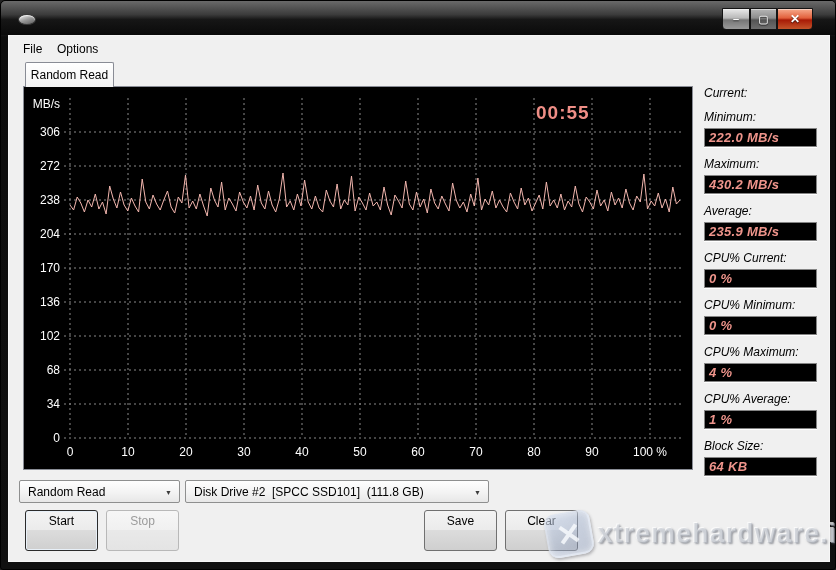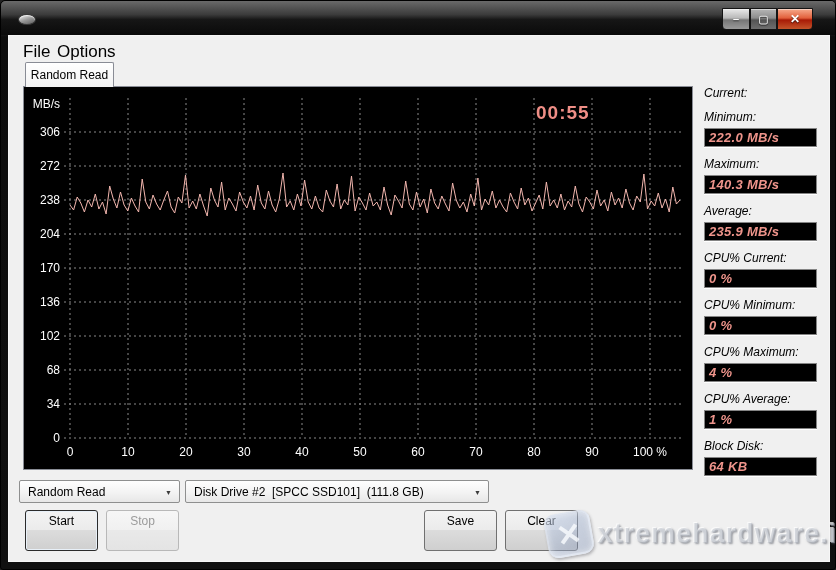--- a/index.html
+++ b/index.html
@@ -24,21 +24,21 @@
   #btn-min { left:721px; width:28px; border-radius:0 0 0 4px;
     background:linear-gradient(180deg,#e9e9e9,#b9b9b9 45%,#767676 55%,#9a9a9a); }
   #btn-max { left:749px; width:27px;
     background:linear-gradient(180deg,#b6b6b6,#8d8d8d 45%,#545454 55%,#6e6e6e); color:#ddd; }
   #btn-close { left:776px; width:36px; border-radius:0 0 4px 0;
     background:linear-gradient(180deg,#f6ab8d,#e2603c 45%,#a81b06 55%,#c4542a); font-size:12px; }
   
   #client { position:absolute; left:7px; top:34px; width:822px; height:527px; background:#f0f0f0;
     box-shadow:inset 0 0 0 1px rgba(255,255,255,.4); }
   
-  .menu-item { position:absolute; top:5px; font-size:17px; color:#000; padding:2px 5px; cursor:default; }
+  .menu-item { position:absolute; top:5px; font-size:12px; color:#000; padding:2px 5px; cursor:default; }
   #menu-file { left:10px; } #menu-options { left:44px; }
   
   #tab-random-read { position:absolute; left:17px; top:27px; width:89px; height:25px;
     background:linear-gradient(180deg,#ffffff,#f2f2f2); border:1px solid #898c95; border-bottom:none;
     border-radius:2px 2px 0 0; font-size:12px; text-align:center; line-height:24px; z-index:3; }
   
   #chart-panel { position:absolute; left:15px; top:51px; width:670px; height:384px;
     background:#000; border:1px solid #898c95; z-index:2; }
   #chart-svg { position:absolute; left:0; top:0; }
   
@@ -148,21 +148,21 @@
     <div id="stats">
       <div class="stat-group">
         <div class="stat-label">Current:</div>
       </div>
       <div class="stat-group">
         <div class="stat-label">Minimum:</div>
         <div class="stat-value">222.0 MB/s</div>
       </div>
       <div class="stat-group">
         <div class="stat-label">Maximum:</div>
-        <div class="stat-value">140.3 MB/s</div>
+        <div class="stat-value">430.2 MB/s</div>
       </div>
       <div class="stat-group">
         <div class="stat-label">Average:</div>
         <div class="stat-value">235.9 MB/s</div>
       </div>
       <div class="stat-group stat-gap">
         <div class="stat-label">CPU% Current:</div>
         <div class="stat-value">0 %</div>
       </div>
       <div class="stat-group">
@@ -171,21 +171,21 @@
       </div>
       <div class="stat-group">
         <div class="stat-label">CPU% Maximum:</div>
         <div class="stat-value">4 %</div>
       </div>
       <div class="stat-group">
         <div class="stat-label">CPU% Average:</div>
         <div class="stat-value">1 %</div>
       </div>
       <div class="stat-group">
-        <div class="stat-label">Block Disk:</div>
+        <div class="stat-label">Block Size:</div>
         <div class="stat-value">64 KB</div>
       </div>
     </div>
 
     <div id="combo-benchmark" class="combo">
       <span>Random Read</span>
       <span class="combo-arrow">▼</span>
     </div>
     <div id="combo-drive" class="combo">
       <span>Disk Drive #2  [SPCC SSD101]  (111.8 GB)</span>

